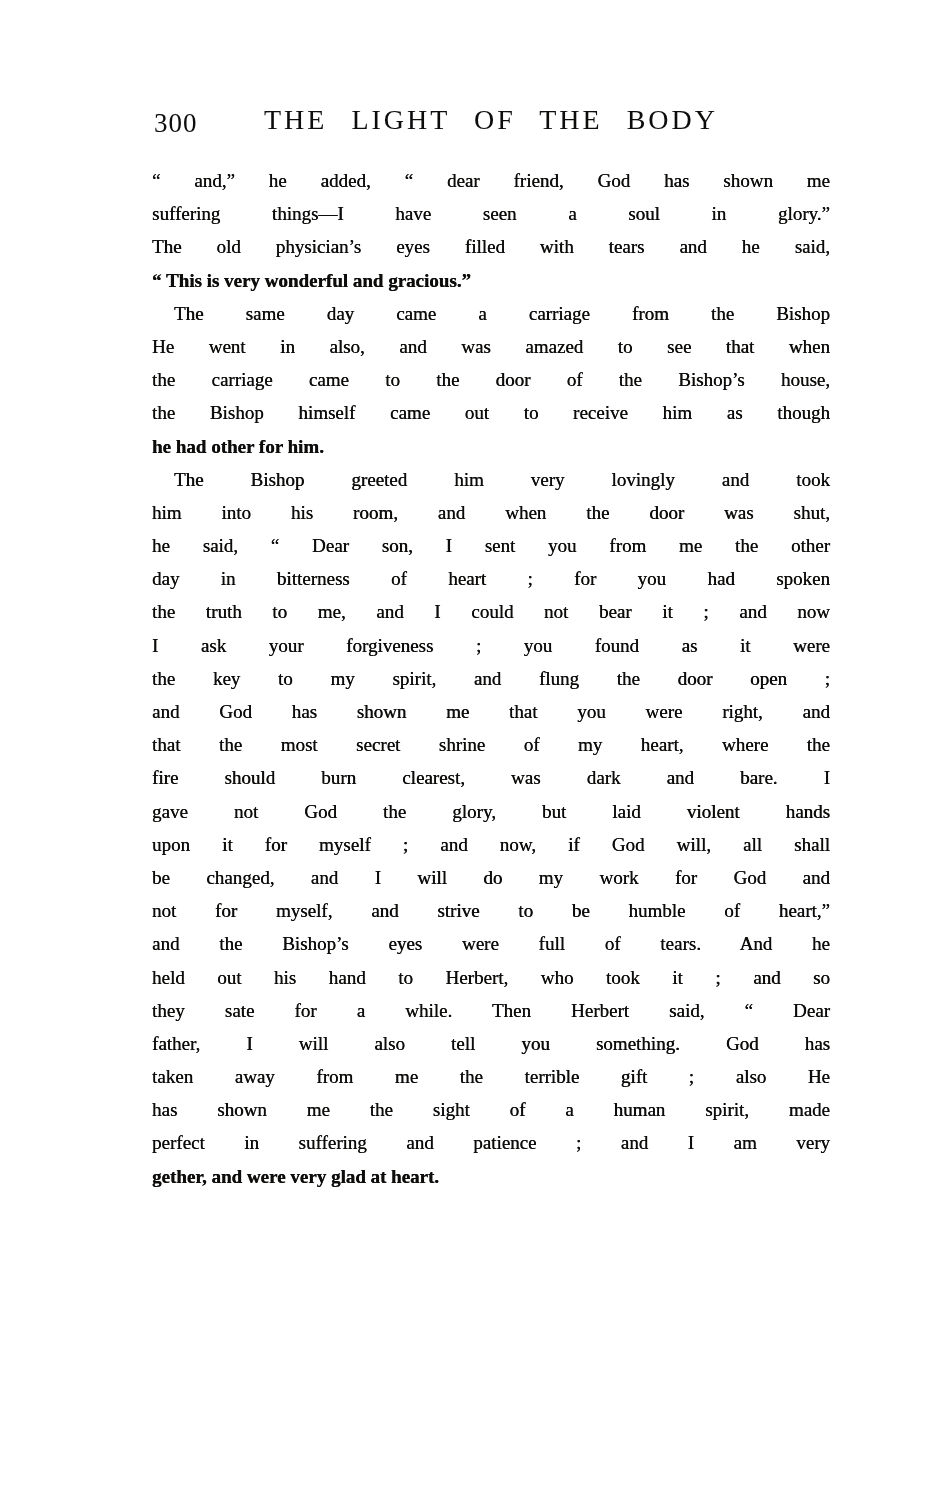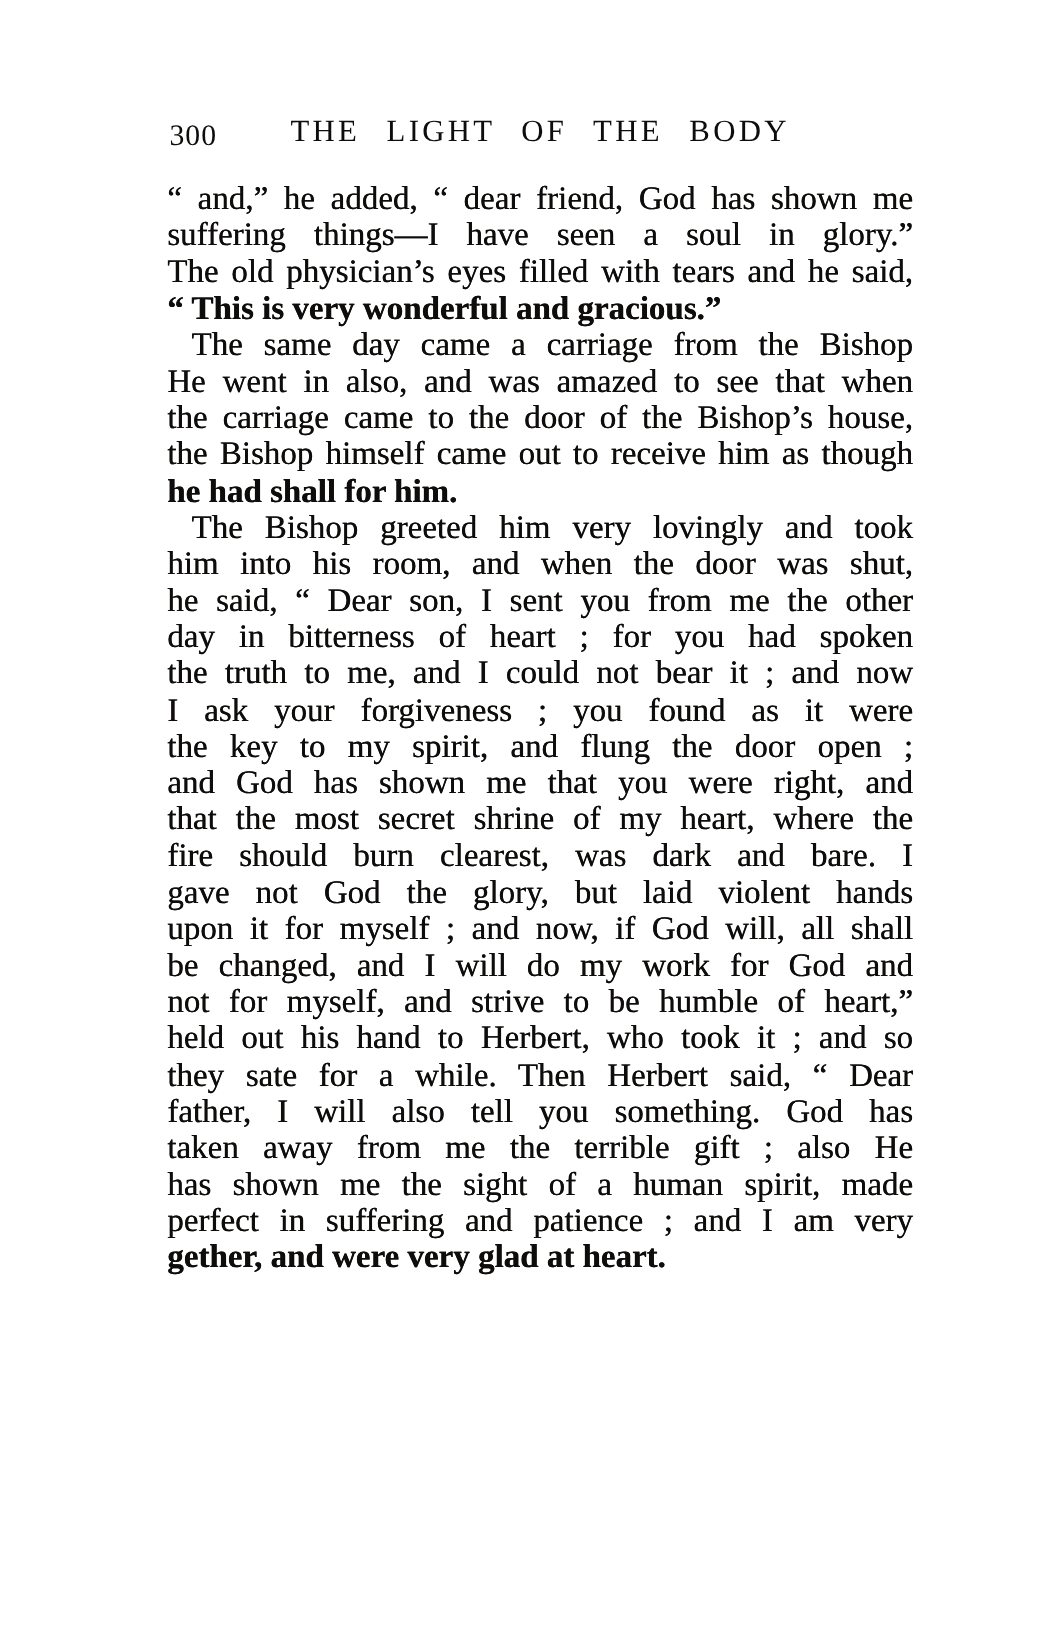--- a/index.html
+++ b/index.html
@@ -36,21 +36,21 @@
   }
   .runtitle {
     display: block;
     text-align: center;
     font-size: 28px;
     letter-spacing: 3px;
     word-spacing: 14px;
     white-space: nowrap;
   }
   .line {
-    font-size: 30px;
+    font-size: 19px;
     line-height: 33.2px;
     height: 33.2px;
     text-align: justify;
     text-align-last: justify;
     text-shadow: 0.3px 0 0 currentColor;
     white-space: normal;
   }
   .line.indent {
     text-indent: 22px;
   }
@@ -71,35 +71,36 @@
     </div>
     <div id="page-body">
         <div class="line">“ and,” he added, “ dear friend, God has shown me</div>
         <div class="line">suffering things—I have seen a soul in glory.”</div>
         <div class="line">The old physician’s eyes filled with tears and he said,</div>
         <div class="line lastline">“ This is very wonderful and gracious.”</div>
         <div class="line indent">The same day came a carriage from the Bishop</div>
         <div class="line">He went in also, and was amazed to see that when</div>
         <div class="line">the carriage came to the door of the Bishop’s house,</div>
         <div class="line">the Bishop himself came out to receive him as though</div>
-        <div class="line lastline">he had shall for him.</div>
+        <div class="line lastline">he had other for him.</div>
         <div class="line indent">The Bishop greeted him very lovingly and took</div>
         <div class="line">him into his room, and when the door was shut,</div>
         <div class="line">he said, “ Dear son, I sent you from me the other</div>
         <div class="line">day in bitterness of heart ; for you had spoken</div>
         <div class="line">the truth to me, and I could not bear it ; and now</div>
         <div class="line">I ask your forgiveness ; you found as it were</div>
         <div class="line">the key to my spirit, and flung the door open ;</div>
         <div class="line">and God has shown me that you were right, and</div>
         <div class="line">that the most secret shrine of my heart, where the</div>
         <div class="line">fire should burn clearest, was dark and bare.  I</div>
         <div class="line">gave not God the glory, but laid violent hands</div>
         <div class="line">upon it for myself ; and now, if God will, all shall</div>
         <div class="line">be changed, and I will do my work for God and</div>
         <div class="line">not for myself, and strive to be humble of heart,”</div>
+        <div class="line">and the Bishop’s eyes were full of tears.  And he</div>
         <div class="line">held out his hand to Herbert, who took it ; and so</div>
         <div class="line">they sate for a while.  Then Herbert said, “ Dear</div>
         <div class="line">father, I will also tell you something.  God has</div>
         <div class="line">taken away from me the terrible gift ; also He</div>
         <div class="line">has shown me the sight of a human spirit, made</div>
         <div class="line">perfect in suffering and patience ; and I am very</div>
         <div class="line lastline">gether, and were very glad at heart.</div>
       </div>
   </div>
 </div>

